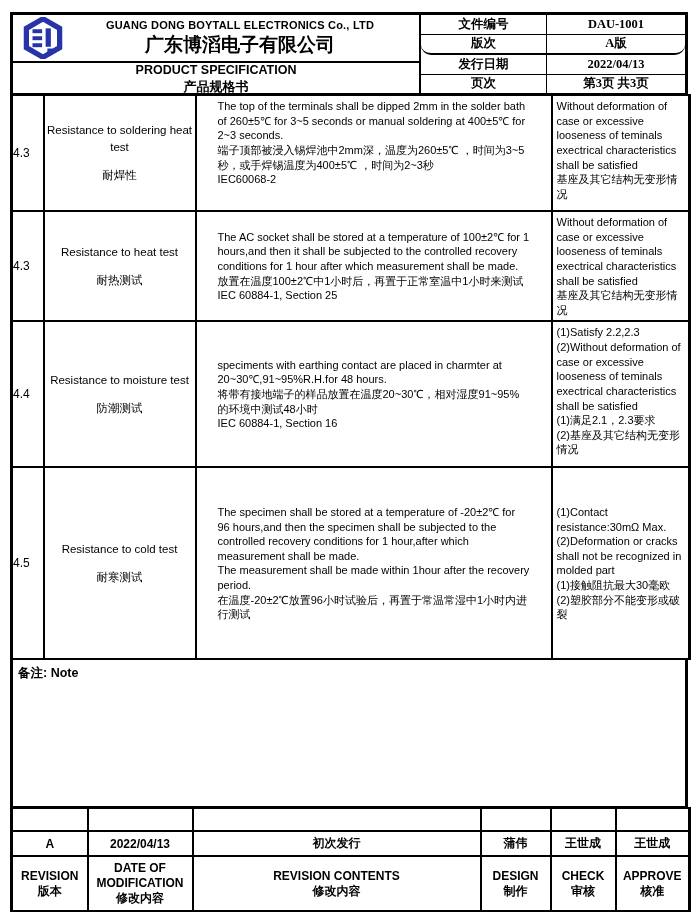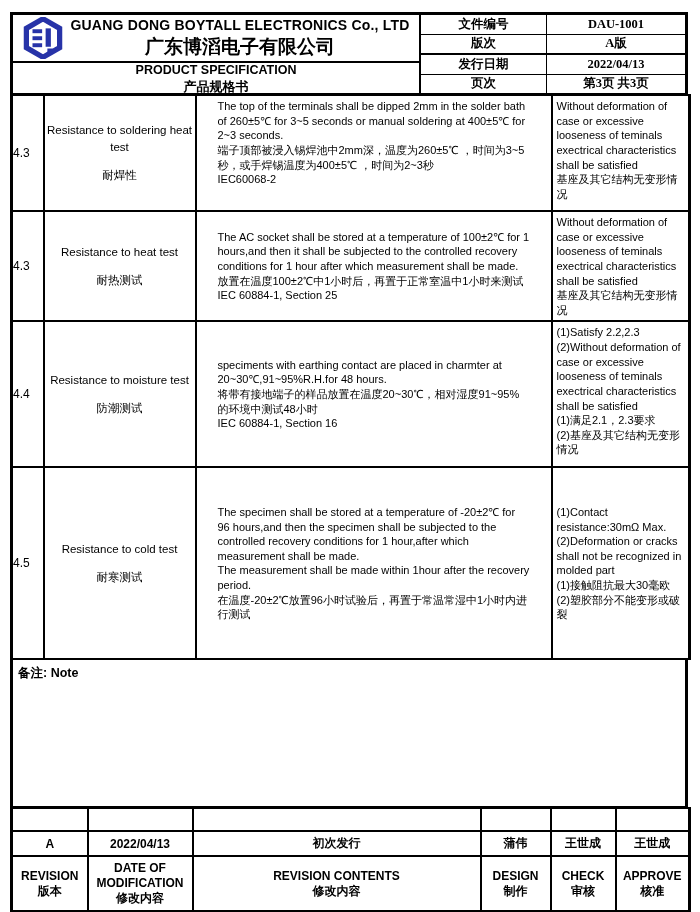--- a/index.html
+++ b/index.html
@@ -12,28 +12,28 @@
     overflow: hidden;
   }
   .doc { position: absolute; left: 10px; top: 12px; width: 678px; }
 
   
   .header { display: flex; border: 3px solid #000; height: 84px; background: #fff; }
   .h-left { width: 408px; border-right: 2px solid #000; display: flex; flex-direction: column; }
   .company { height: 48px; border-bottom: 2px solid #000; display: flex; align-items: center; padding: 2px 4px 2px 8px; }
   .logo { width: 44px; height: 42px; flex: 0 0 auto; }
   .company-names { flex: 1; text-align: center; font-weight: bold; }
-  .company-en { font-size: 14px; letter-spacing: 0.2px; }
+  .company-en { font-size: 11px; letter-spacing: 0.2px; }
   .company-cn { font-size: 19px; margin-top: 1px; }
   .product { flex: 1; display: flex; flex-direction: column; justify-content: center; text-align: center; font-weight: bold; }
   .product-en { font-size: 12.5px; }
   .product-cn { font-size: 13px; margin-top: 1px; }
   .h-right { flex: 1; display: flex; flex-direction: column; }
   .h-row { flex: 1; display: flex; border-bottom: 1px solid #000; align-items: stretch; }
-  .h-row.mid { border-bottom-width: 2px; }
+  .h-row.mid { border-bottom-width: 2px; border-radius: 10px; }
   .h-row:last-child { border-bottom: none; }
   .h-label { width: 126px; border-right: 1px solid #000; display: flex; align-items: center; justify-content: center; font-weight: bold; font-size: 12.5px; }
   .h-value { flex: 1; display: flex; align-items: center; justify-content: center; font-weight: bold; font-size: 12.5px; font-family: Liberation Serif, serif; }
 
   
   table.spec { border-collapse: collapse; width: 678px; margin-top: -2px; table-layout: fixed; background: #fff; }
   table.spec td { border: 2px solid #000; }
   table.spec .outer-l { border-left-width: 3px; }
   table.spec .outer-r { border-right-width: 3px; }
   td.num { text-align: left; vertical-align: middle; font-size: 12px; margin-left: 15px; }

